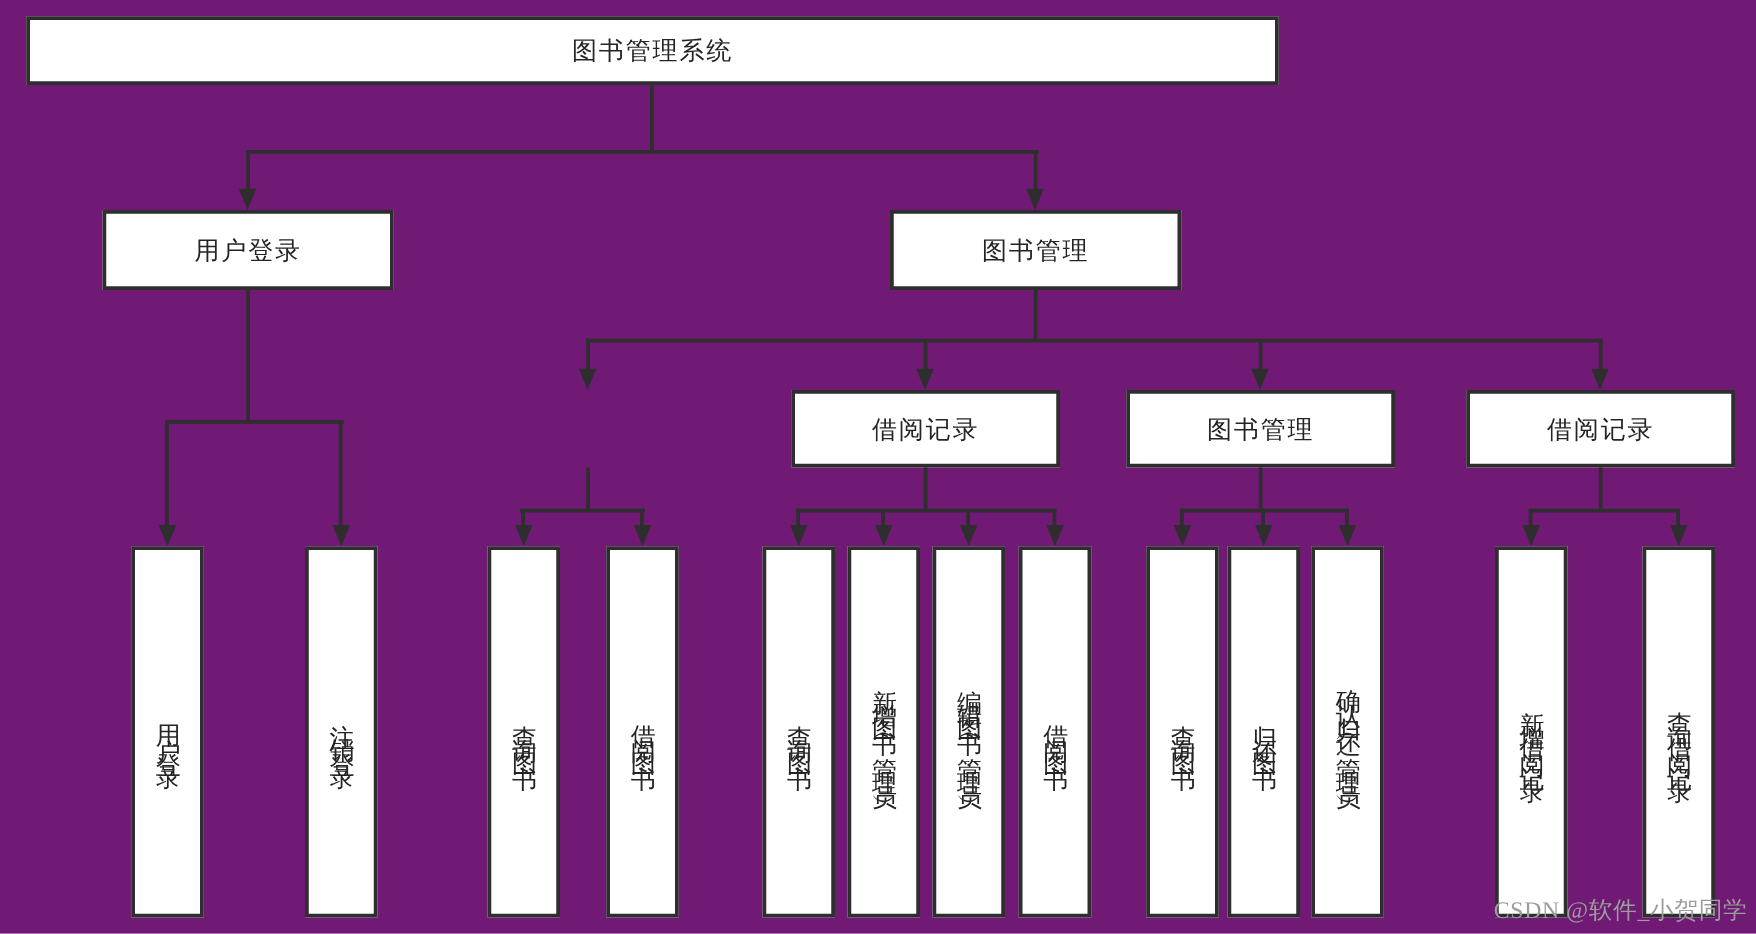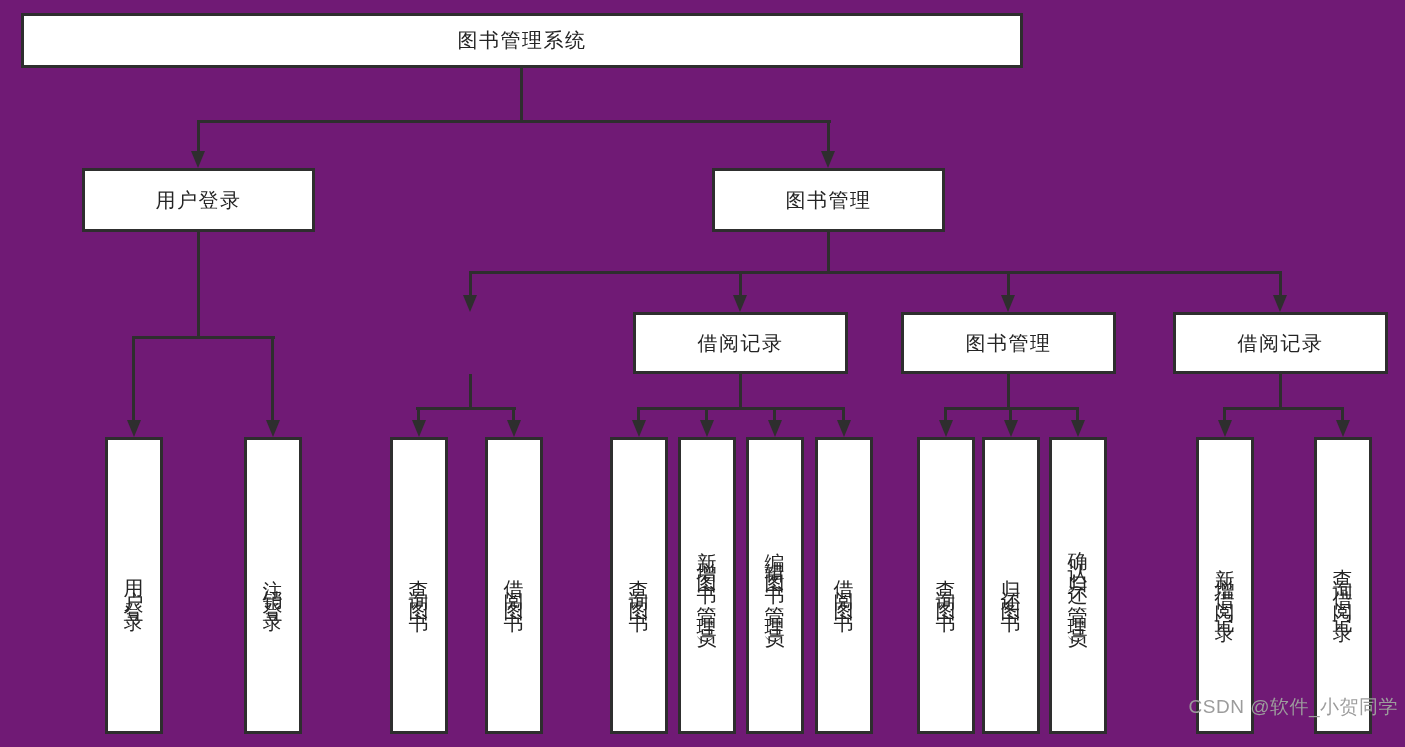--- a/index.html
+++ b/index.html
@@ -49,27 +49,28 @@
   .ah {
     position: absolute;
     width: 0;
     height: 0;
     border-left: 7px solid transparent;
     border-right: 7px solid transparent;
     border-top: 17px solid #2e2e2e;
   }
   .watermark {
     position: absolute;
-    top: 694px;
+    top: 715px;
     right: 7px;
     font-size: 19px;
     color: #9c9c9c;
     letter-spacing: 0.5px;
     z-index: 5;
     white-space: nowrap;
+    font-family: Liberation Serif, serif;
   }
 </style>
 </head>
 <body>
 
 <div class="canvas">
 
   <div class="node" style="left:21px; top:13px; width:1002px; height:55px;">
     <span class="lbl">图书管理系统</span>
   </div>

